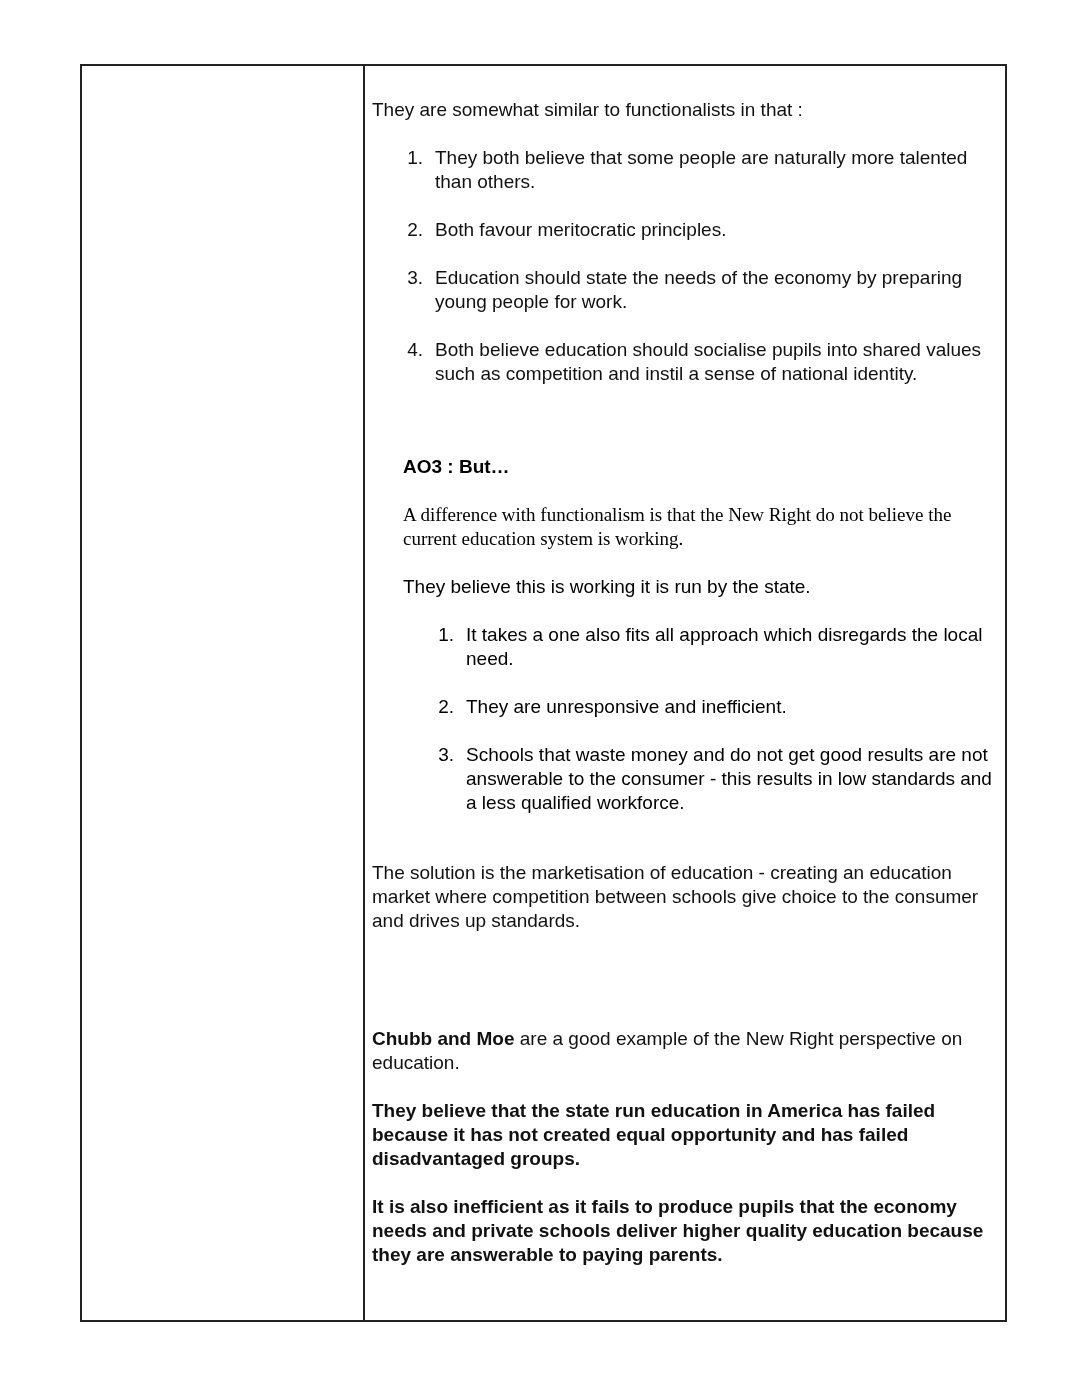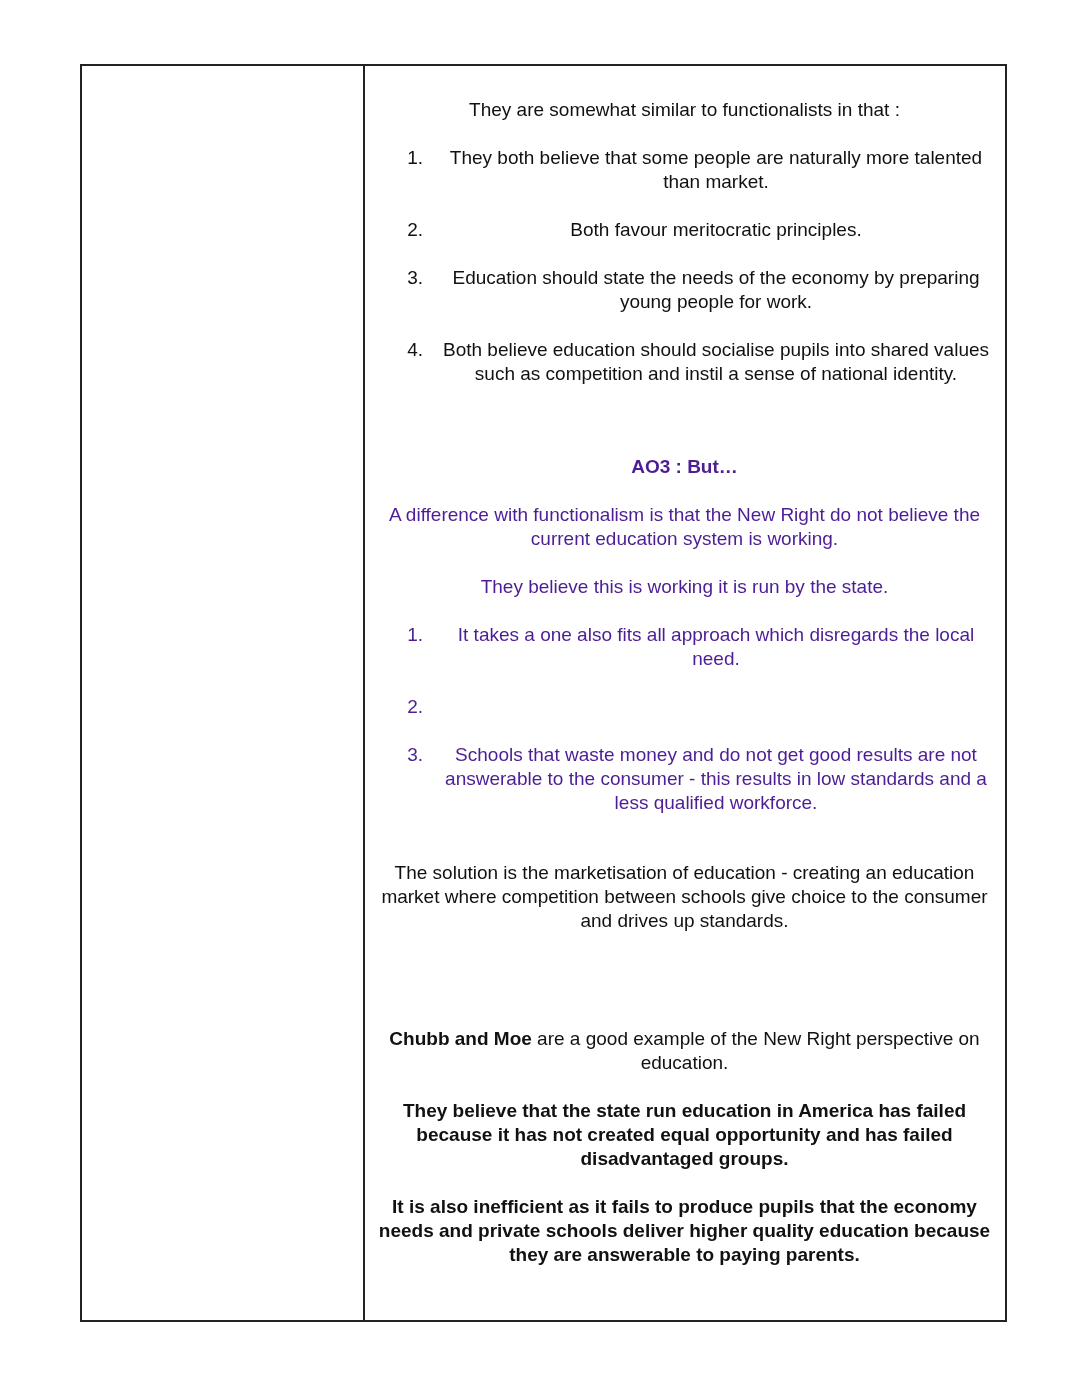--- a/index.html
+++ b/index.html
@@ -2,42 +2,42 @@
 <html><head>
   <meta charset="utf-8">
   <style>
     html, body { margin: 0; padding: 0; background: #ffffff; }
     body { width: 1080px; height: 1397px; position: relative; overflow: hidden;
            font-family: "Liberation Sans", sans-serif; }
     .table { position: absolute; left: 80px; top: 64px; width: 927px; height: 1258px;
              border: 2px solid #222; box-sizing: border-box; display: flex; }
     .col-left { width: 283px; border-right: 2px solid #222; box-sizing: border-box; height: 100%; }
     .col-right { flex: 1; position: relative; height: 100%; }
-    .block { position: absolute; left: 7px; right: 8px; font-size: 19px; line-height: 24px; color: #111; text-align: center; }
-    .grey { color: #4c1d95; }
+    .block { position: absolute; left: 7px; right: 8px; font-size: 19px; line-height: 24px; color: #111; }
+    .grey { color: #000000; margin-left: 31px; }
     .bold { font-weight: bold; }
     .item { display: flex; }
     .num-wrap { width: 63px; flex: none; display: flex; justify-content: flex-end; padding-right: 12px; box-sizing: border-box; }
     .txt { flex: 1; }
   </style>
 </head>
 <body>
 
 <div class="table">
   <div class="col-left"></div>
   <div class="col-right">
 
     <div class="block" style="top:32px;">They are somewhat similar to functionalists in that :</div>
 
     <div class="block" style="top:80px;">
       <div class="item" style="margin-bottom:24px;">
         <div class="num-wrap">
             <span>1.</span>
           </div>
-        <div class="txt">They both believe that some people are naturally more talented than market.</div>
+        <div class="txt">They both believe that some people are naturally more talented than others.</div>
       </div>
       <div class="item" style="margin-bottom:24px;">
         <div class="num-wrap">
             <span>2.</span>
           </div>
         <div class="txt">Both favour meritocratic principles.</div>
       </div>
       <div class="item" style="margin-bottom:24px;">
         <div class="num-wrap">
             <span>3.</span>
@@ -46,34 +46,35 @@
       </div>
       <div class="item">
         <div class="num-wrap">
             <span>4.</span>
           </div>
         <div class="txt">Both believe education should socialise pupils into shared values such as competition and instil a sense of national identity.</div>
       </div>
     </div>
 
     <div class="block grey bold" style="top:389px;">AO3 : But…</div>
-    <div class="block grey" style="top:437px;">A difference with functionalism is that the New Right do not believe the current education system is working.</div>
+    <div class="block grey" style="top:437px;font-family:Liberation Serif, serif;">A difference with functionalism is that the New Right do not believe the current education system is working.</div>
     <div class="block grey" style="top:509px;">They believe this is working it is run by the state.</div>
 
     <div class="block grey" style="top:557px;">
       <div class="item" style="margin-bottom:24px;">
         <div class="num-wrap">
             <span>1.</span>
           </div>
         <div class="txt">It takes a one also fits all approach which disregards the local need.</div>
       </div>
       <div class="item" style="margin-bottom:24px;">
         <div class="num-wrap">
             <span>2.</span>
           </div>
+        <div class="txt">They are unresponsive and inefficient.</div>
       </div>
       <div class="item">
         <div class="num-wrap">
             <span>3.</span>
           </div>
         <div class="txt">Schools that waste money and do not get good results are not answerable to the consumer - this results in low standards and a less qualified workforce.</div>
       </div>
     </div>
 
     <div class="block" style="top:795px;">The solution is the marketisation of education - creating an education market where competition between schools give choice to the consumer and drives up standards.</div>

